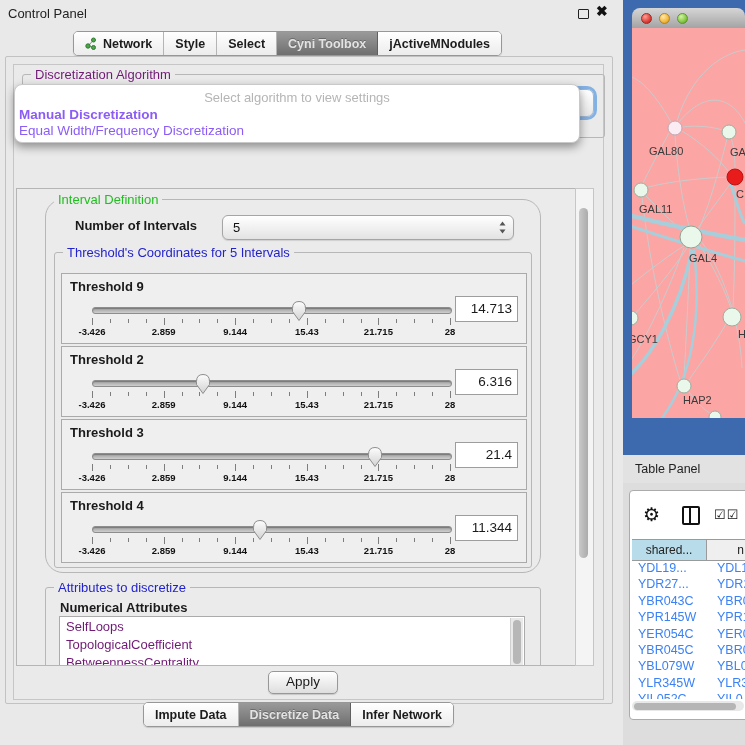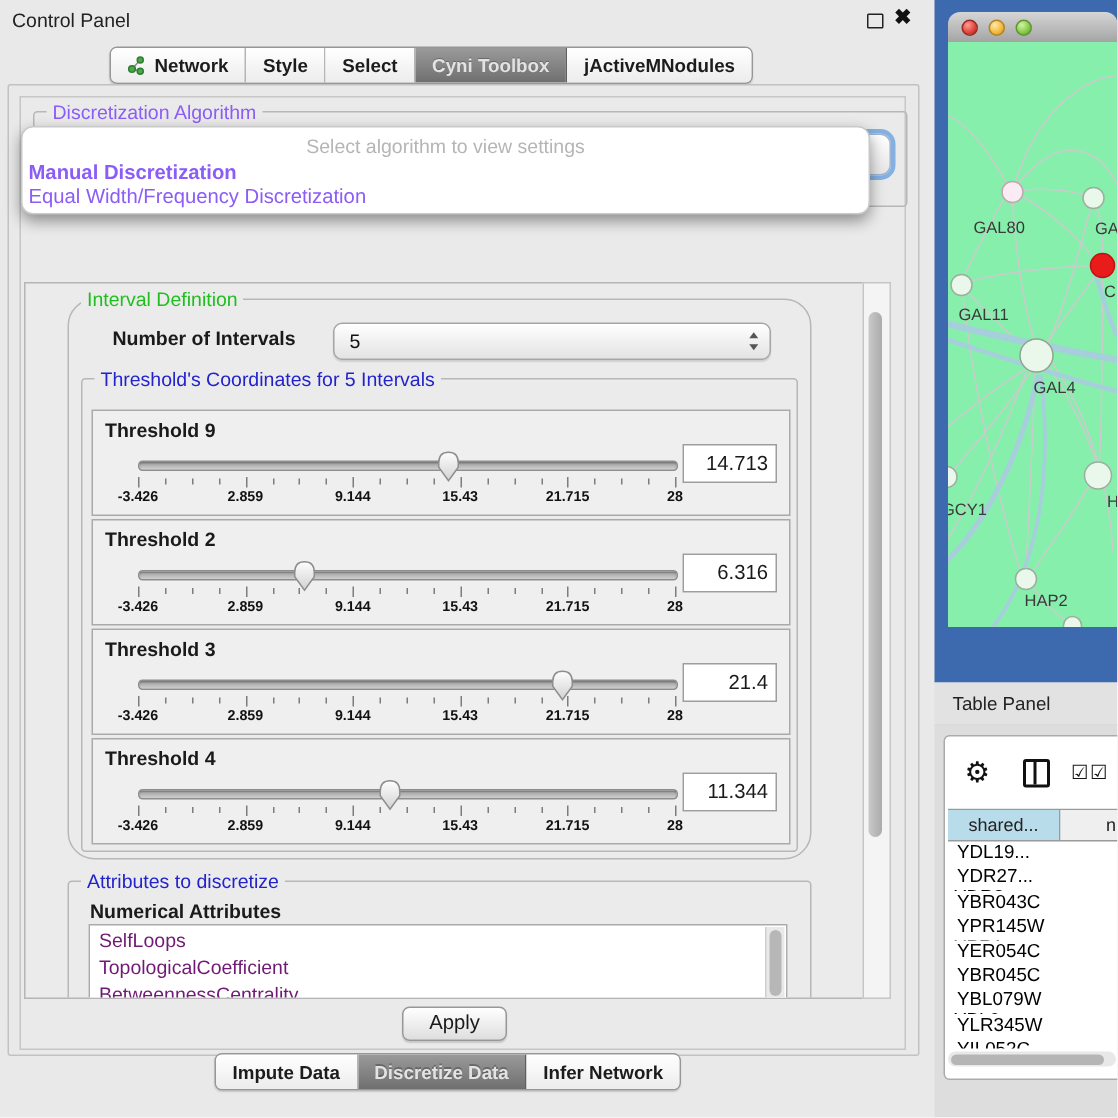--- a/index.html
+++ b/index.html
@@ -21,21 +21,21 @@
   .seg.sel{background:linear-gradient(#9a9a9a,#6f6f6f);color:#e3e3e3;border-right-color:#5f5f5f;text-shadow:0 -1px 0 rgba(0,0,0,.25);}
   #cp-tabs{left:73px;top:31px;}
   #bottom-tabs{left:143px;top:702px;}
   .net-icon{margin-right:6px;display:inline-flex;}
 
   #cp-body{left:5px;top:56px;width:606px;height:646px;border:1px solid #c2c2c2;border-radius:2px;background:#E9E9E9;}
   #cyni-inner{left:13px;top:64px;width:589px;height:634px;border:1px solid #c6c6c6;background:#EAEAEA;}
 
   .groupbox{border:1px solid #b7b7b7;border-radius:3px;}
   .grouptitle{position:absolute;top:-8px;left:8px;background:#EAEAEA;padding:0 4px;font-size:13px;}
-  .gt-gray{color:#8b5cf6;}
+  .gt-gray{color:#701a75;}
   .gt-black{color:#1a1a1a;}
   .gt-green{color:#1FBF1F;}
   .gt-blue{color:#2323CC;}
 
   #algo-group{left:22px;top:74px;width:581px;height:62px;}
   #algo-combo{left:8px;top:14px;width:561px;height:26px;border-radius:7px;border:1px solid #9fb6d2;
               background:linear-gradient(#ffffff,#e6e6e6);box-shadow:0 0 0 3px rgba(96,158,224,.75);}
 
   .combo{border:1px solid #a5a5a5;border-radius:6px;background:linear-gradient(#ffffff,#e3e3e3);
          display:flex;align-items:center;font-size:13px;color:#111;
@@ -90,38 +90,38 @@
              box-shadow:0 1px 1px rgba(0,0,0,.15);}
 
   
   #desktop{left:623px;top:0;width:122px;height:455px;background:#3D69AE;}
   #net-titlebar{left:632px;top:8px;width:113px;height:20px;border-radius:8px 8px 0 0;
                 background:linear-gradient(#d6d6d6,#a4a4a4);border-bottom:1px solid #8a8a8a;}
   .light{position:absolute;top:4.5px;width:11px;height:11px;border-radius:50%;}
   #light-red{left:9px;background:radial-gradient(circle at 35% 30%,#ff9d94,#dd4239 60%,#a82019);border:1px solid #9d2a22;box-sizing:border-box;}
   #light-yellow{left:27px;background:radial-gradient(circle at 35% 30%,#ffe9a8,#f4b73e 60%,#c78c16);border:1px solid #b3841f;box-sizing:border-box;}
   #light-green{left:45px;background:radial-gradient(circle at 35% 30%,#d2f3a6,#84c943 60%,#56942a);border:1px solid #5e9630;box-sizing:border-box;}
-  #net-canvas{left:632px;top:28px;width:113px;height:390px;background:#86efac;overflow:hidden;}
+  #net-canvas{left:632px;top:28px;width:113px;height:390px;background:#fca5a5;overflow:hidden;}
   #net-canvas svg{position:absolute;left:0;top:0;}
 
   #tp-header{left:623px;top:455px;width:122px;height:28px;background:#E2E2E2;border-bottom:1px solid #cfcfcf;}
   #tp-title{left:12px;top:7px;font-size:12.5px;color:#222;}
   #tp-body{left:623px;top:483px;width:122px;height:262px;background:#DDDDDD;}
   #tp-panel{left:6px;top:7px;width:116px;height:228px;background:#fff;border:1px solid #ababab;border-radius:4px 0 0 4px;}
   #tp-toolbar{left:0;top:0;width:100%;height:46px;}
   #gear-icon{left:13px;top:12px;font-size:19px;color:#111;}
   #split-icon{left:52px;top:15px;width:14px;height:15px;border:2px solid #111;border-radius:2px;}
   #split-icon::after{content:"";position:absolute;left:5px;top:0;width:2px;height:15px;background:#111;}
   #check-icons{left:84px;top:16px;font-size:13px;letter-spacing:1px;color:#111;white-space:nowrap;}
   #tp-table{left:2px;top:48px;width:114px;height:160px;overflow:hidden;}
   #tp-headrow{display:flex;height:20px;border-top:1px solid #9a9a9a;border-bottom:1px solid #9a9a9a;}
   .hcell{font-size:12px;line-height:20px;text-align:center;color:#222;overflow:hidden;white-space:nowrap;}
   #hcell-0{width:74px;background:#B9DCEA;border-right:1px solid #9a9a9a;}
   #hcell-1{flex:1;background:#EFEFEF;text-align:right;padding-right:2px;}
-  .trow{display:flex;height:16.4px;font-size:12.5px;color:#000000;flex-direction:column;}
+  .trow{display:flex;height:16.4px;font-size:12.5px;color:#3b82f6;}
   .tcell{overflow:hidden;white-space:nowrap;}
   .tcell.c0{width:75px;padding-left:6px;}
   .tcell.c1{flex:1;padding-left:4px;}
   #tp-hscroll{left:2px;top:210px;width:112px;height:10px;background:#e8e8e8;border-radius:5px;}
   #tp-hthumb{position:absolute;left:2px;top:1.5px;width:102px;height:7px;border-radius:4px;background:#b5b5b5;}
 </style>
 </head>
 <body>
 
 <div id="stage">

